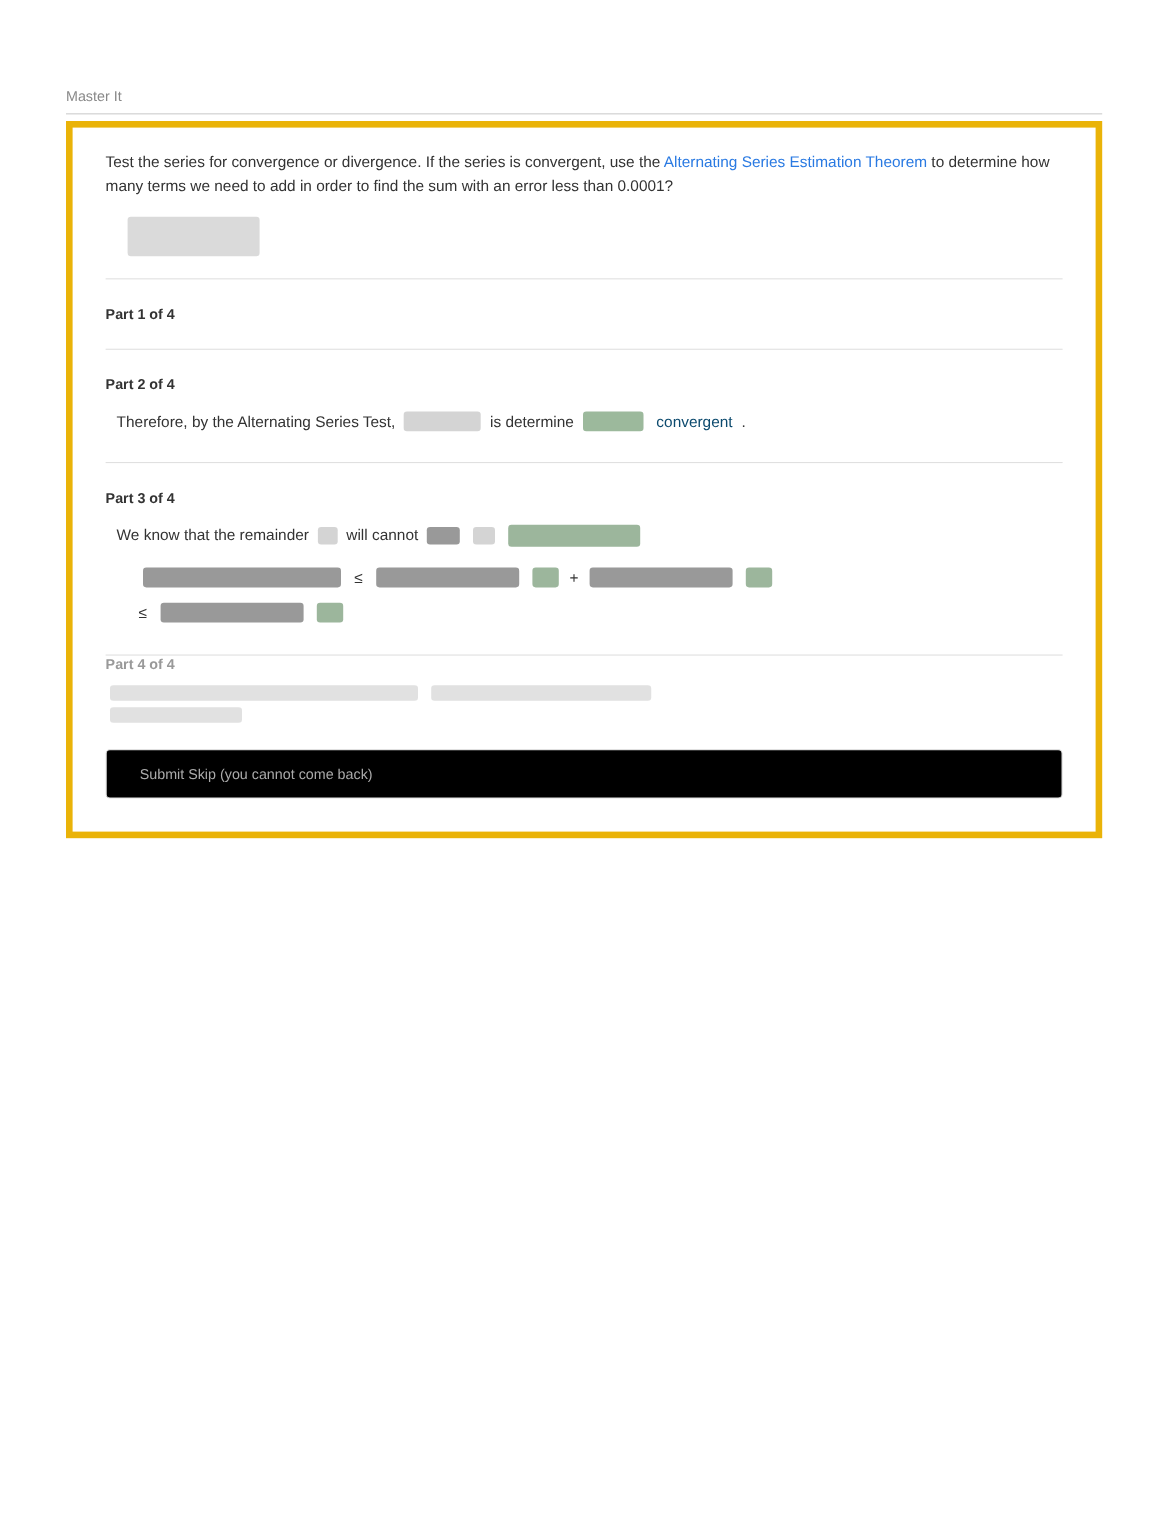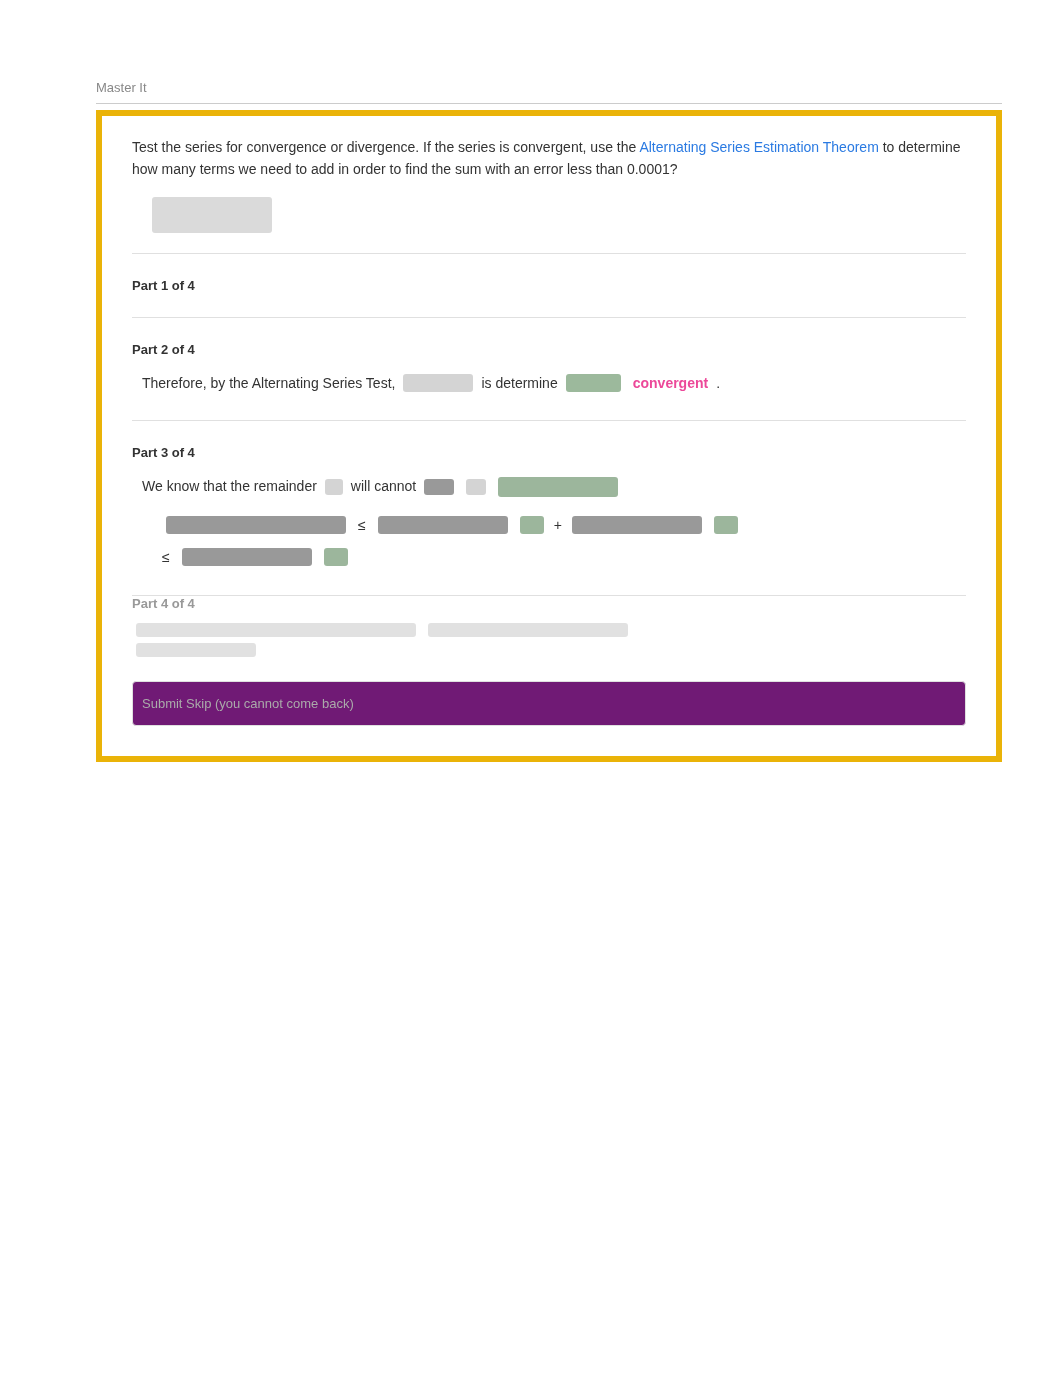--- a/index.html
+++ b/index.html
@@ -12,21 +12,20 @@
       font-family: Arial, sans-serif;
       font-size: 14px;
       background: #ffffff;
       color: #333333;
       width: 1062px;
       min-height: 1377px;
     }
 
     .page-wrapper {
       padding: 80px 60px 60px 60px;
-      margin-left: 36px;
     }
 
     .master-it-label {
       color: #888888;
       font-size: 13px;
       margin-bottom: 6px;
       border-bottom: 1px solid #cccccc;
       padding-bottom: 8px;
     }
 
@@ -93,22 +92,22 @@
     .blurred-green {
       display: inline-block;
       background: #5a8a5a;
       border-radius: 3px;
       opacity: 0.6;
       vertical-align: middle;
       margin: 0 4px;
     }
 
     .convergent-label {
-      color: #ec4899;
-      font-weight: bold;
+      color: #0c4a6e;
+      font-weight: normal;
       margin: 0 4px;
     }
 
     .separator {
       border: none;
       border-top: 1px solid #e0e0e0;
       margin: 20px 0 0 0;
     }
 
     .part2-separator {
@@ -141,24 +140,24 @@
       margin-bottom: 12px;
     }
 
     .part4-body {
       font-size: 13px;
       color: #999;
       line-height: 1.7;
     }
 
     .footer-bar {
-      background: #701a75;
+      background: #000000;
       border: 1px solid #e0e0e0;
       border-radius: 4px;
-      padding: 14px 9px;
+      padding: 14px 30px;
       margin-top: 24px;
       font-size: 13px;
       color: #aaaaaa;
     }
 
     .blurred-dark {
       background: #555555;
       opacity: 0.6;
     }
 

